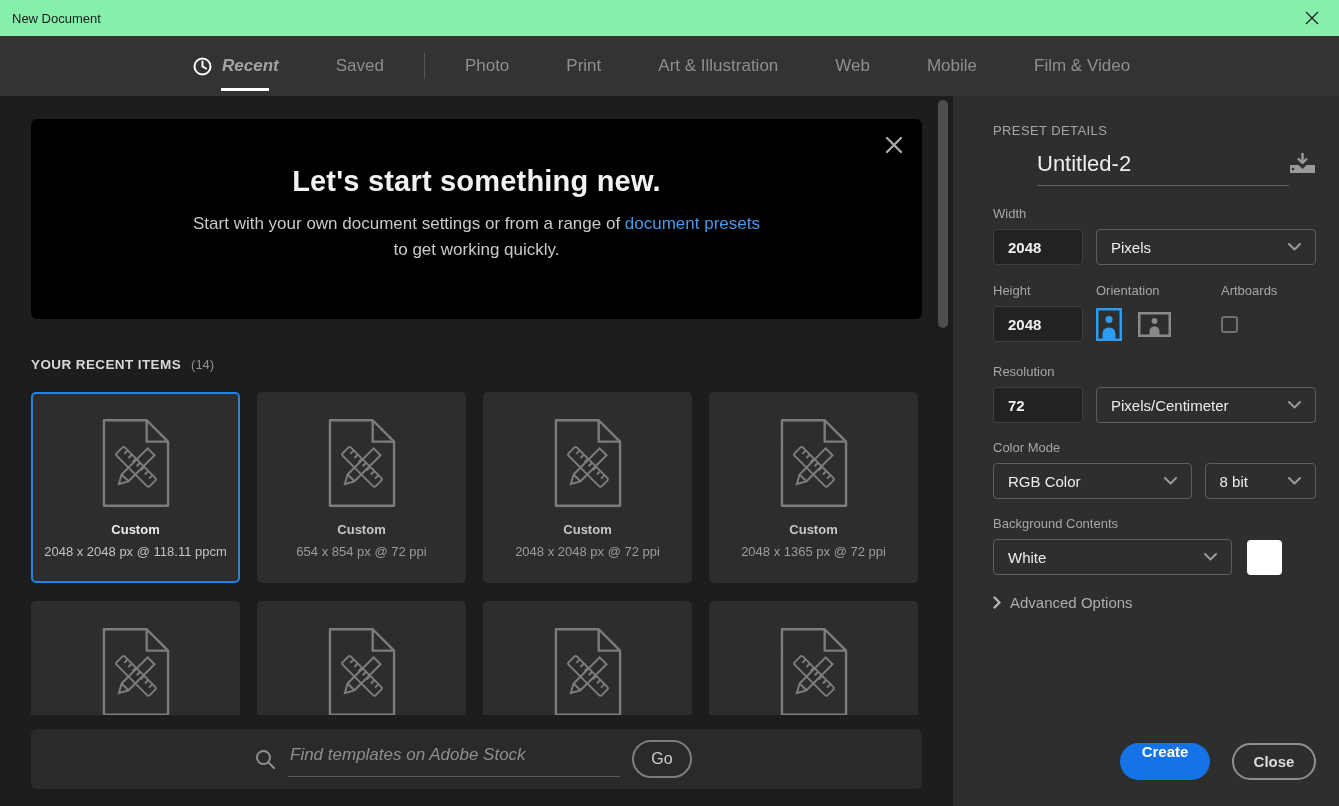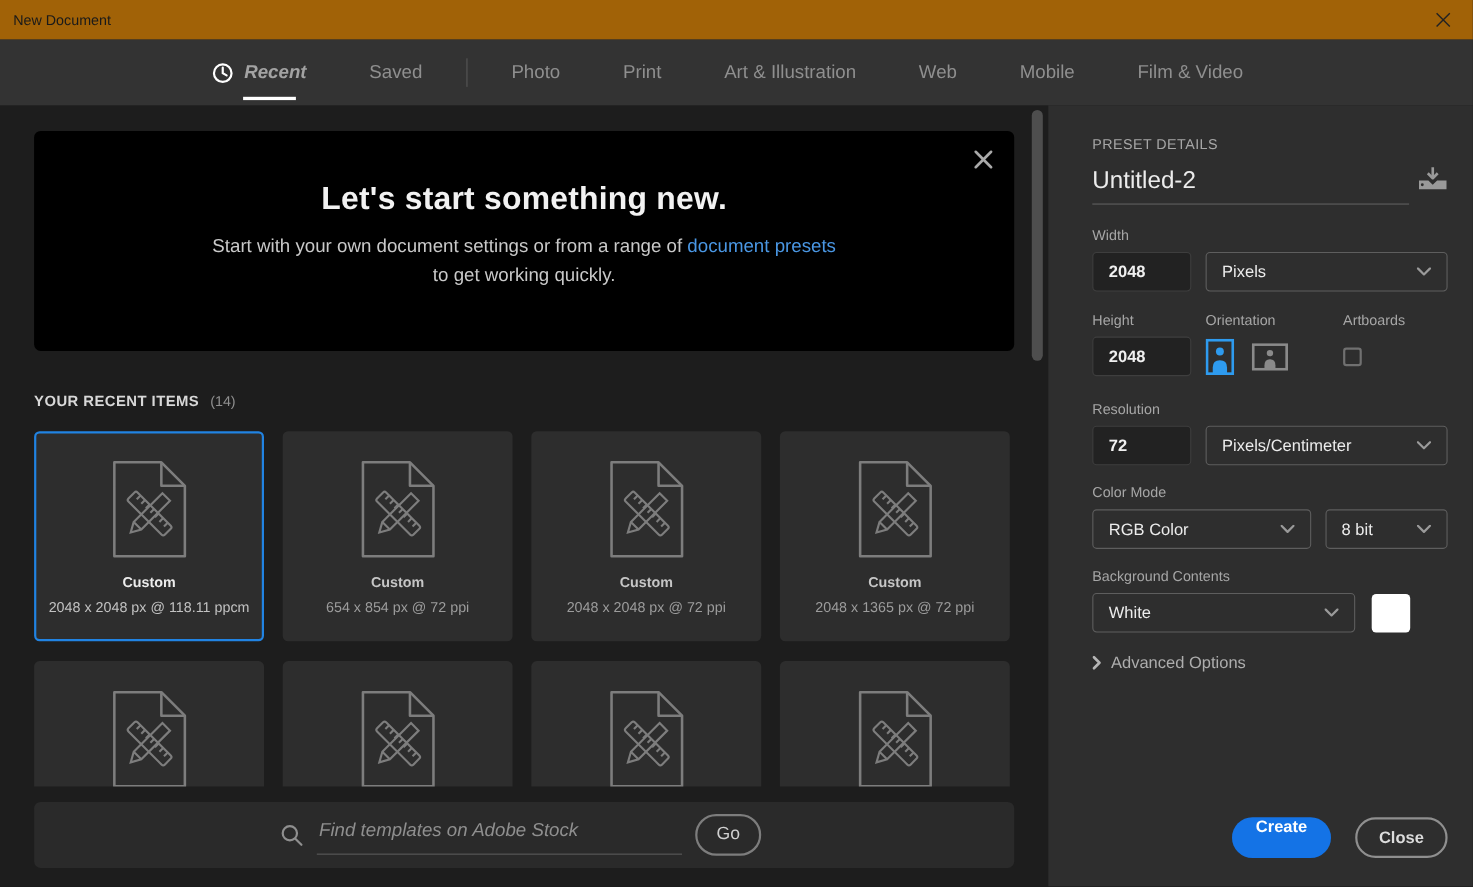--- a/index.html
+++ b/index.html
@@ -3,21 +3,21 @@
 <meta charset="utf-8">
 <style>
   * { margin:0; padding:0; box-sizing:border-box; }
   html,body { width:1339px; height:806px; }
   body {
     position:relative; background:#1D1D1D; overflow:hidden;
     font-family:"Liberation Sans", sans-serif;
     -webkit-font-smoothing:antialiased;
   }
   
-  .titlebar { height:36px; background:#a16207; display:flex; align-items:center; padding:0 12px; }
+  .titlebar { height:36px; background:#86efac; display:flex; align-items:center; padding:0 12px; }
   .titlebar-title { font-size:13px; color:#1A1A1A; }
   .win-close { margin-left:auto; width:30px; height:28px; display:flex; align-items:center; justify-content:center; cursor:pointer; }
   
   .tabbar { height:60px; background:#333333; display:flex; align-items:center; padding-left:193px; }
   .tab { display:flex; align-items:center; gap:10px; font-size:17px; color:#8F8F8F; margin-right:57px; position:relative; height:100%; cursor:pointer; white-space:nowrap; }
   .tab.active { color:#a3a3a3; font-weight:700;font-style:italic; }
   .tab.active::after { content:""; position:absolute; bottom:5px; left:28px; width:48px; height:3px; background:#FFFFFF; }
   .tab-divider { width:1px; height:26px; background:#565656; margin-right:40px; }
   .tab-saved { margin-right:40px; }
   .tab-last { margin-right:0; }
@@ -43,21 +43,21 @@
   .stockbar { position:absolute; left:31px; bottom:17px; width:891px; height:60px; background:#2A2A2A; border-radius:6px; display:flex; align-items:center; padding-left:224px; }
   .stock-input { margin-left:12px; width:332px; height:36px; background:transparent; border:none; border-bottom:1px solid #5A5A5A; outline:none; font-size:17px; font-style:italic; color:#BFBFBF; padding:0 2px 8px; font-family:inherit; }
   .stock-input::placeholder { color:#8F8F8F; font-style:italic; }
   .go-btn { margin-left:12px; width:60px; height:38px; border:2px solid #7D7D7D; border-radius:20px; display:flex; align-items:center; justify-content:center; font-size:16px; color:#D0D0D0; cursor:pointer; }
   
   .scrollbar { position:absolute; left:938px; top:2px; width:10px; height:706px; }
   .scroll-thumb { position:absolute; top:2px; left:0; width:10px; height:228px; background:#4E4E4E; border-radius:5px; cursor:pointer; }
   
   .panel { position:absolute; left:953px; top:96px; width:386px; height:710px; background:#2E2E2E; padding:27px 23px 0 40px; }
   .panel-heading { font-size:13px; color:#A6A6A6; letter-spacing:.4px; }
-  .name-row { margin-top:13px; display:flex; align-items:flex-end; }
+  .name-row { margin-top:13px; display:flex; align-items:flex-end;margin-left:44px; }
   .name-wrap { width:288px; border-bottom:1px solid #5F5F5F; padding-bottom:8px; }
   .name-input { width:100%; background:transparent; border:none; outline:none; font-size:22px; color:#ECECEC; font-family:inherit; }
   .save-btn { margin-left:auto; margin-bottom:8px; cursor:pointer; }
   .field-label { margin-top:20px; font-size:13px; color:#A6A6A6; }
   .row { margin-top:8px; display:flex; align-items:center; }
   .num-input { width:90px; height:36px; background:#222222; border:1px solid #3E3E3E; border-radius:4px; color:#F0F0F0; font-size:15px; font-weight:700; padding-left:14px; outline:none; font-family:inherit; }
   .dropdown { height:36px; border:1px solid #5E5E5E; border-radius:4px; display:flex; align-items:center; padding:0 14px; color:#ECECEC; font-size:15px; cursor:pointer; }
   .dropdown .chev { margin-left:auto; display:flex; }
   .dd-unit { width:228px; margin-left:13px; }
   .labels3 { margin-top:18px; display:flex; font-size:13px; color:#A6A6A6; }

